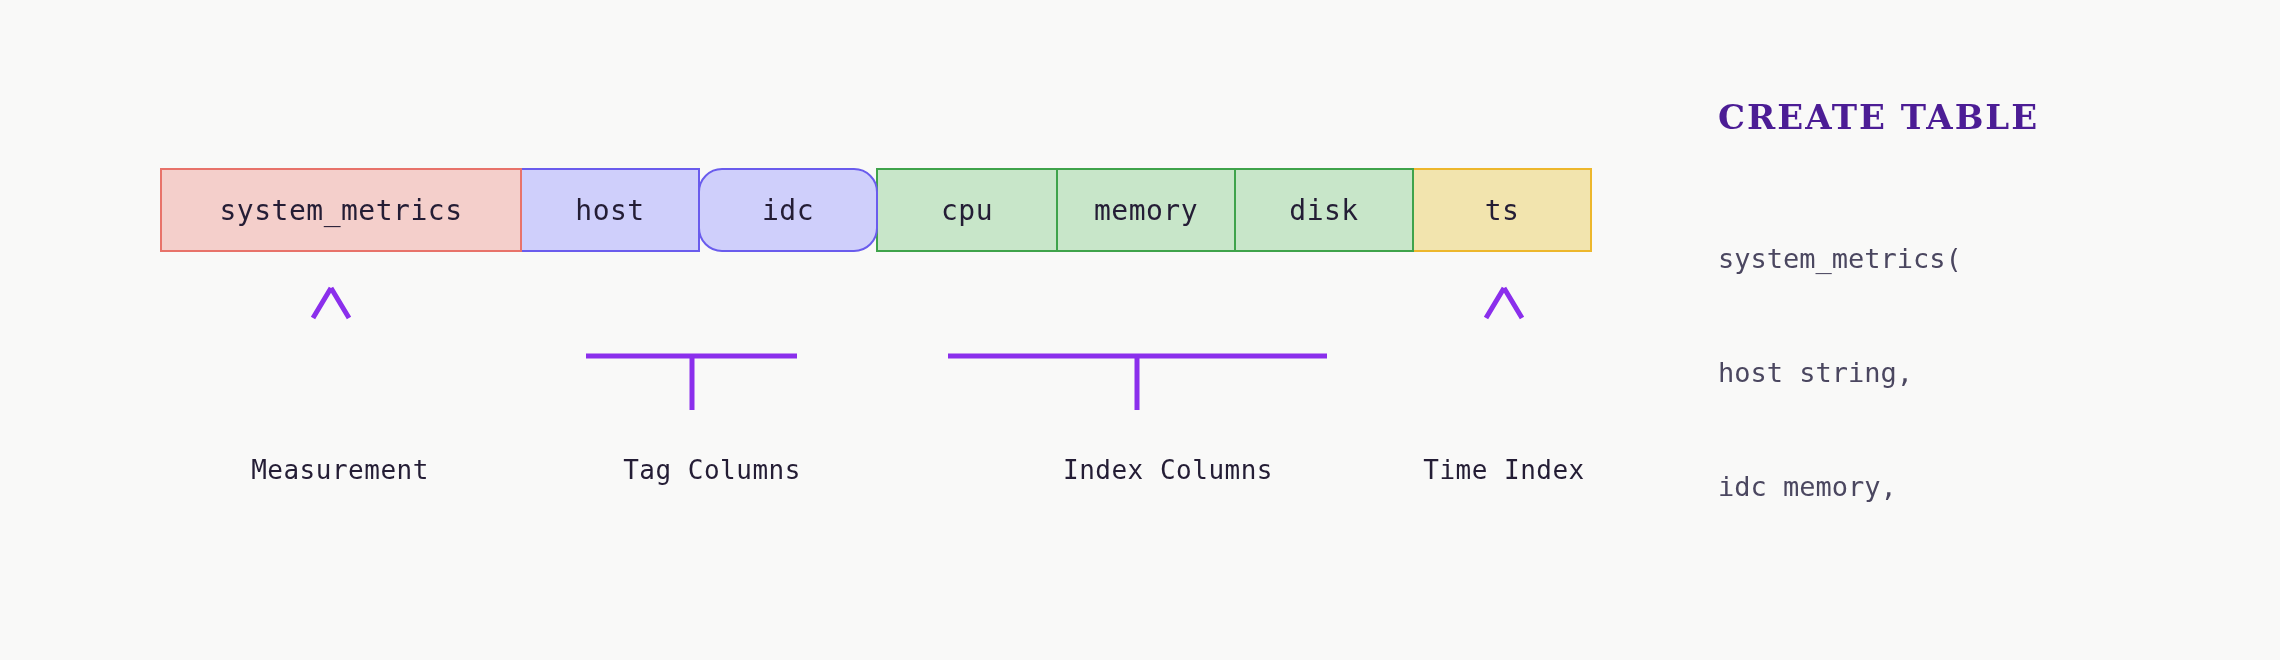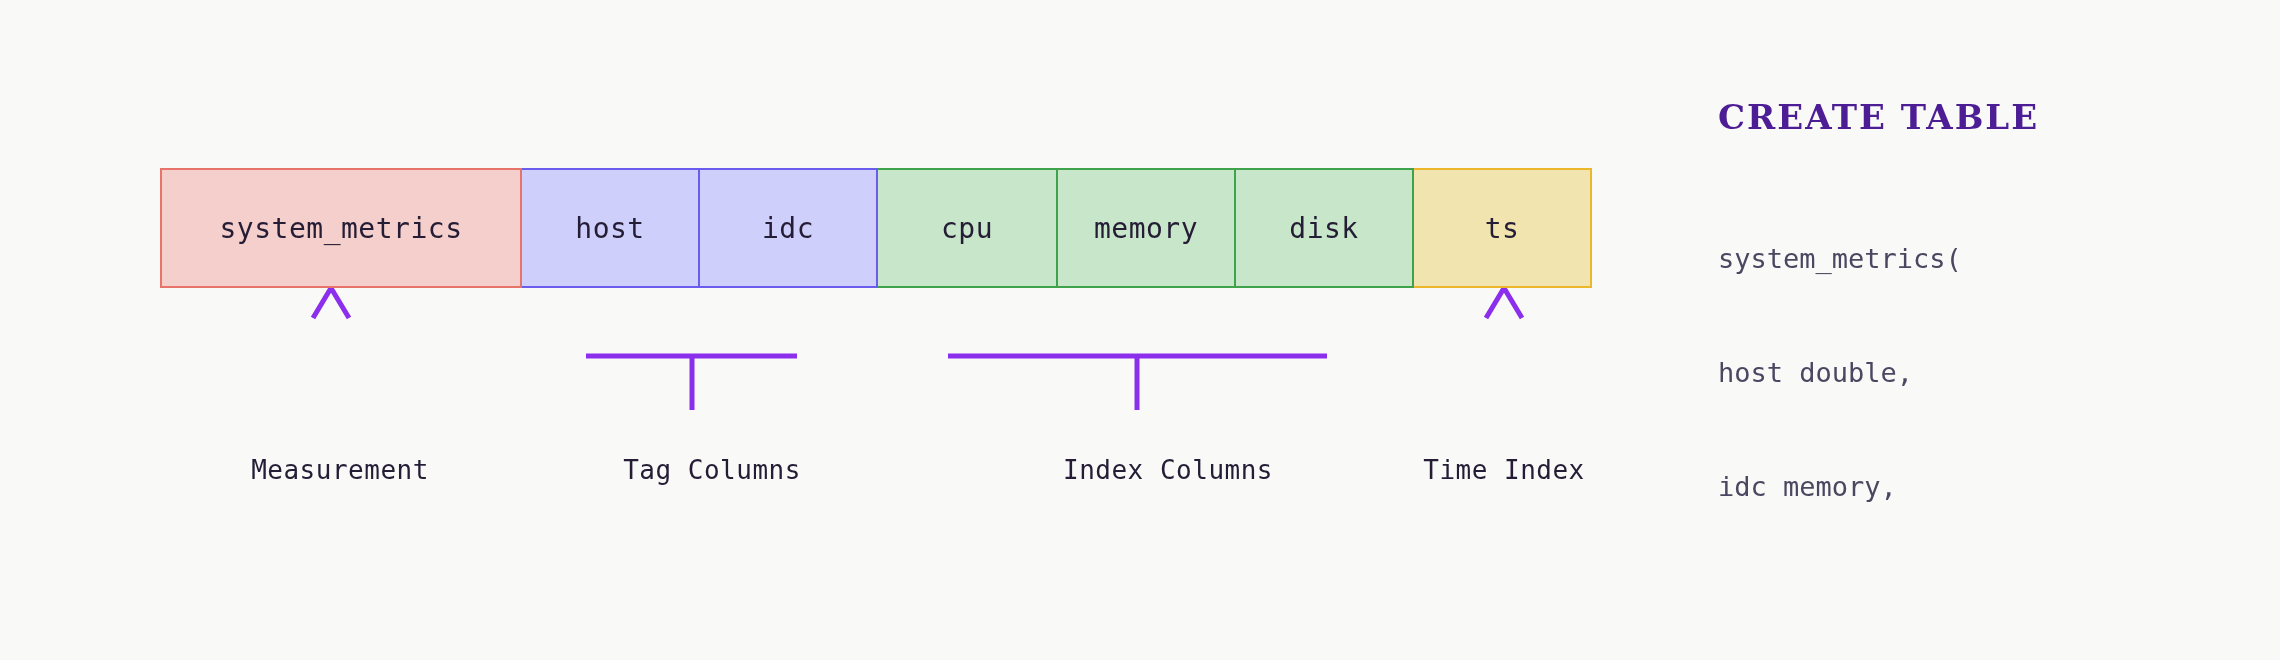--- a/index.html
+++ b/index.html
@@ -21,21 +21,21 @@
     left: 0; top: 0;
     width: 2280px;
     height: 660px;
   }
 
   
   .schema-row {
     position: absolute;
     left: 160px;
     top: 168px;
-    height: 120px;
+    height: 84px;
     display: flex;
     align-items: stretch;
   }
   .cell {
     box-sizing: border-box;
     display: flex;
     align-items: center;
     justify-content: center;
     font-family: "DejaVu Sans Mono", "Liberation Mono", monospace;
     font-size: 28px;
@@ -51,21 +51,21 @@
     background: #f4cfcb;
     border-color: #e8736a;
     z-index: 5;
   }
   .cell.tag {
     background: #cfcffb;
     border-color: #6a5ced;
     z-index: 4;
   }
   .cell.tag.t1 { width: 180px; }
-  .cell.tag.t2 { width: 180px; }
+  .cell.tag.t2 { width: 180px; border-radius: 24px; }
   .cell.field {
     background: #c8e6c9;
     border-color: #3fa34b;
     z-index: 3;
   }
   .cell.field.f1 { width: 182px; }
   .cell.field.f2 { width: 180px; }
   .cell.field.f3 { width: 180px; }
   .cell.timeindex {
     width: 180px;
@@ -196,21 +196,21 @@
 
   <div class="label measurement-label">Measurement</div>
   <div class="label tag-label">Tag Columns</div>
   <div class="label field-label">Index Columns</div>
   <div class="label time-label">Time Index</div>
 
   <div id="ddl">
     <h1 class="ddl-title">CREATE TABLE</h1>
     <div class="ddl-code">
       <div class="ddl-line">system_metrics(</div>
-      <div class="ddl-line">host double,</div>
+      <div class="ddl-line">host string,</div>
       <div class="ddl-line">idc memory,</div>
       
       
       
       
     </div>
   </div>
 
 </div>
 

